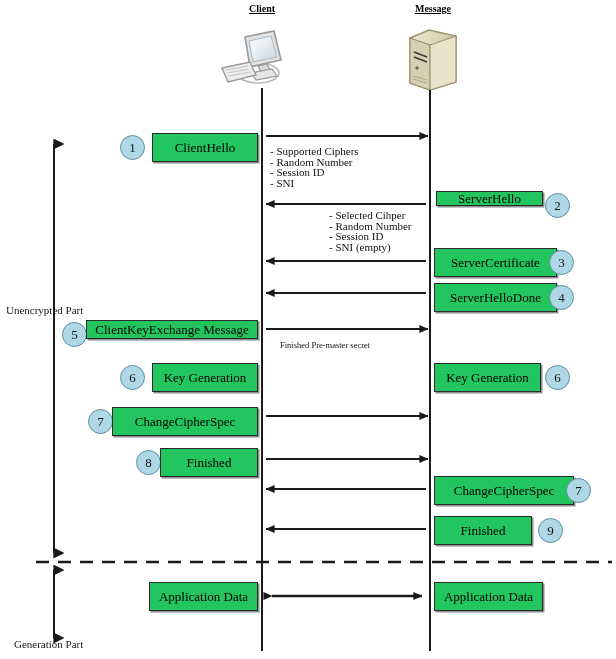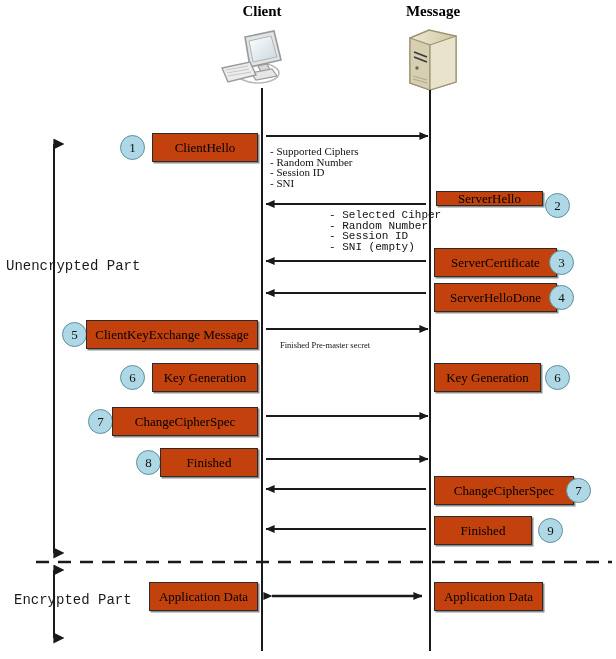--- a/index.html
+++ b/index.html
@@ -2,45 +2,45 @@
 <html><head>
 <meta charset="utf-8">
 <style>
   html,body{margin:0;padding:0;background:#ffffff;}
   body{width:616px;height:659px;font-family:"Liberation Serif",serif;}
   #diagram{position:relative;width:616px;height:659px;overflow:hidden;background:#fff;}
 
   .abs{position:absolute;}
 
   
-  .actor-title{font-family:"Liberation Serif",serif;font-weight:bold;font-size:15px;color:#000;
-               text-align:center;white-space:nowrap;}
+  .actor-title{font-family:"Liberation Serif",serif;font-weight:bold;font-size:10px;color:#000;
+               text-align:center;white-space:nowrap;text-decoration:underline;}
 
   
-  .msgbox{position:absolute;box-sizing:border-box;border:1.5px solid #2b2b2b;background:#c2410c;
+  .msgbox{position:absolute;box-sizing:border-box;border:1.5px solid #2b2b2b;background:#22c55e;
           display:flex;align-items:center;justify-content:center;
           font-family:"Liberation Serif",serif;font-size:13px;color:#000;white-space:nowrap;
           box-shadow:1.5px 1.5px 0 #8d8d8d;}
 
   
   .badge{position:absolute;width:25px;height:25px;border-radius:50%;
          background:#aed8e6;border:1.3px solid #5e8fa0;
          display:flex;align-items:center;justify-content:center;
          font-family:"Liberation Serif",serif;font-size:13px;color:#111;
          box-sizing:border-box;}
 
   
   .annot{position:absolute;font-family:"Liberation Serif",serif;font-size:11px;
          line-height:10.5px;color:#111;white-space:pre;}
   .annot-center{position:absolute;font-family:"Liberation Serif",serif;font-size:8.5px;
          color:#111;white-space:nowrap;}
 
   
-  .region-label{position:absolute;font-family:Liberation Mono, monospace;font-size:14px;
-                color:#1a1a1a;white-space:nowrap;}
+  .region-label{position:absolute;font-family:Liberation Serif, serif;font-size:11px;
+                color:#1a1a1a;white-space:nowrap;margin-top:46px;}
 
   
   svg.overlay{position:absolute;left:0;top:0;width:616px;height:659px;pointer-events:none;}
 </style>
 </head>
 <body>
 
 <div id="diagram">
 
   <svg class="overlay" viewBox="0 0 616 659">
@@ -113,27 +113,27 @@
 
     <line x1="426" y1="529" x2="266" y2="529" stroke="#1a1a1a" stroke-width="2.2" marker-end="url(#ah-l)"></line>
 
     <line x1="272" y1="596" x2="422" y2="596" stroke="#1a1a1a" stroke-width="2.6" marker-start="url(#ah-l)" marker-end="url(#ah-r)"></line>
   </svg>
 
   <div class="actor-title abs" style="left:212px;top:3px;width:100px;">Client</div>
   <div class="actor-title abs" style="left:383px;top:3px;width:100px;">Message</div>
 
   <div class="region-label" style="left:6px;top:258px;">Unencrypted Part</div>
-  <div class="region-label" style="left:14px;top:592px;">Encrypted Part</div>
+  <div class="region-label" style="left:14px;top:592px;">Generation Part</div>
 
   <div class="badge" style="left:120px;top:135px;">1</div>
   <div class="msgbox" style="left:152px;top:133px;width:106px;height:29px;">ClientHello</div>
 
   <div class="badge" style="left:62px;top:322px;">5</div>
-  <div class="msgbox" style="left:86px;top:320px;width:172px;height:29px;">ClientKeyExchange Message</div>
+  <div class="msgbox" style="left:86px;top:320px;width:172px;height:19px;">ClientKeyExchange Message</div>
 
   <div class="badge" style="left:120px;top:365px;">6</div>
   <div class="msgbox" style="left:152px;top:363px;width:106px;height:29px;">Key Generation</div>
 
   <div class="badge" style="left:88px;top:409px;">7</div>
   <div class="msgbox" style="left:112px;top:407px;width:146px;height:29px;">ChangeCipherSpec</div>
 
   <div class="badge" style="left:136px;top:450px;">8</div>
   <div class="msgbox" style="left:160px;top:448px;width:98px;height:29px;">Finished</div>
 
@@ -157,20 +157,20 @@
   <div class="msgbox" style="left:434px;top:516px;width:98px;height:29px;">Finished</div>
   <div class="badge" style="left:538px;top:518px;">9</div>
 
   <div class="msgbox" style="left:434px;top:582px;width:109px;height:29px;">Application Data</div>
 
   <div class="annot" style="left:270px;top:146px;">- Supported Ciphers
 - Random Number
 - Session ID
 - SNI</div>
 
-  <div class="annot" style="left:329px;top:210px;font-family:Liberation Mono, monospace;">- Selected Cihper
+  <div class="annot" style="left:329px;top:210px;">- Selected Cihper
 - Random Number
 - Session ID
 - SNI (empty)</div>
 
   <div class="annot-center" style="left:280px;top:340px;">Finished Pre-master secret</div>
 
 </div>
 
 </body></html>

